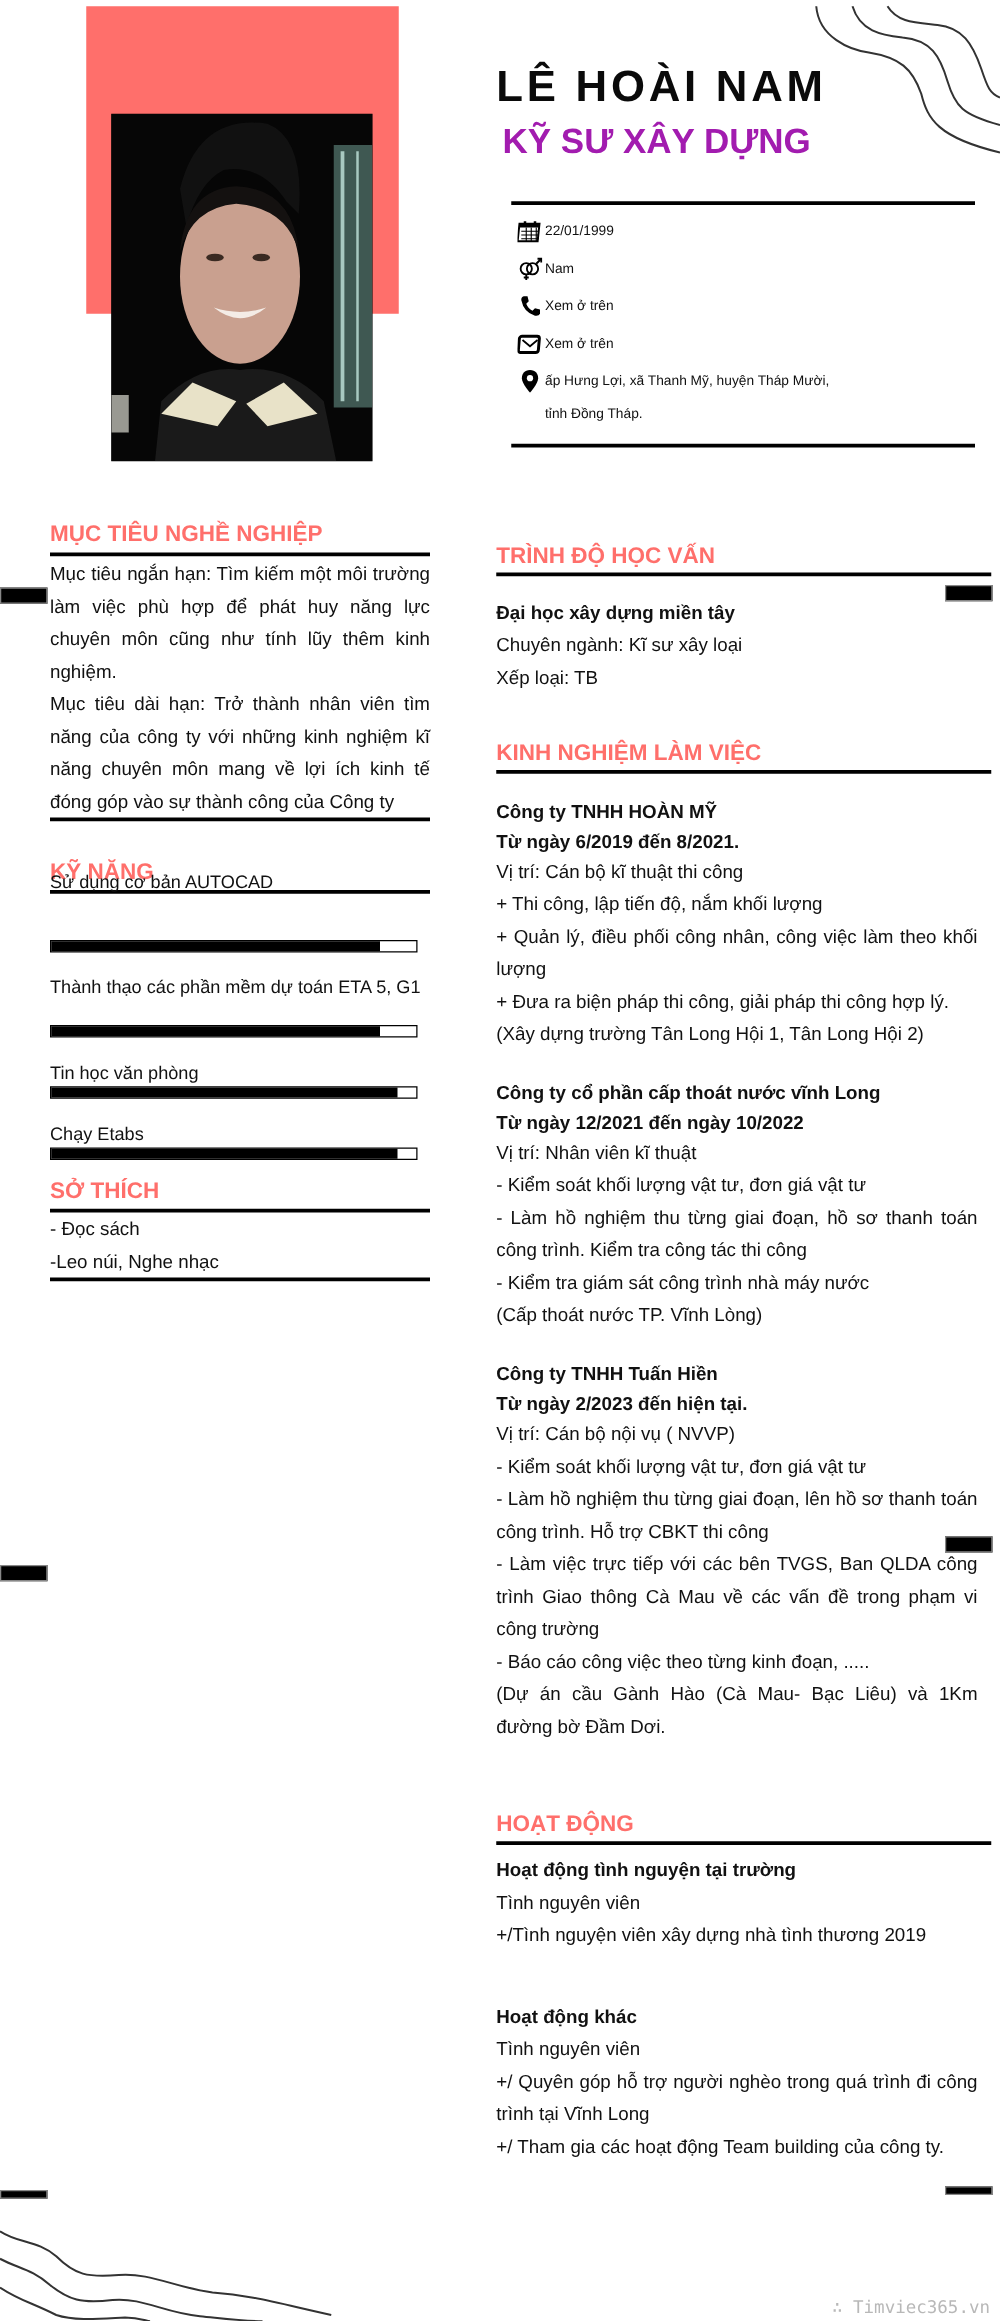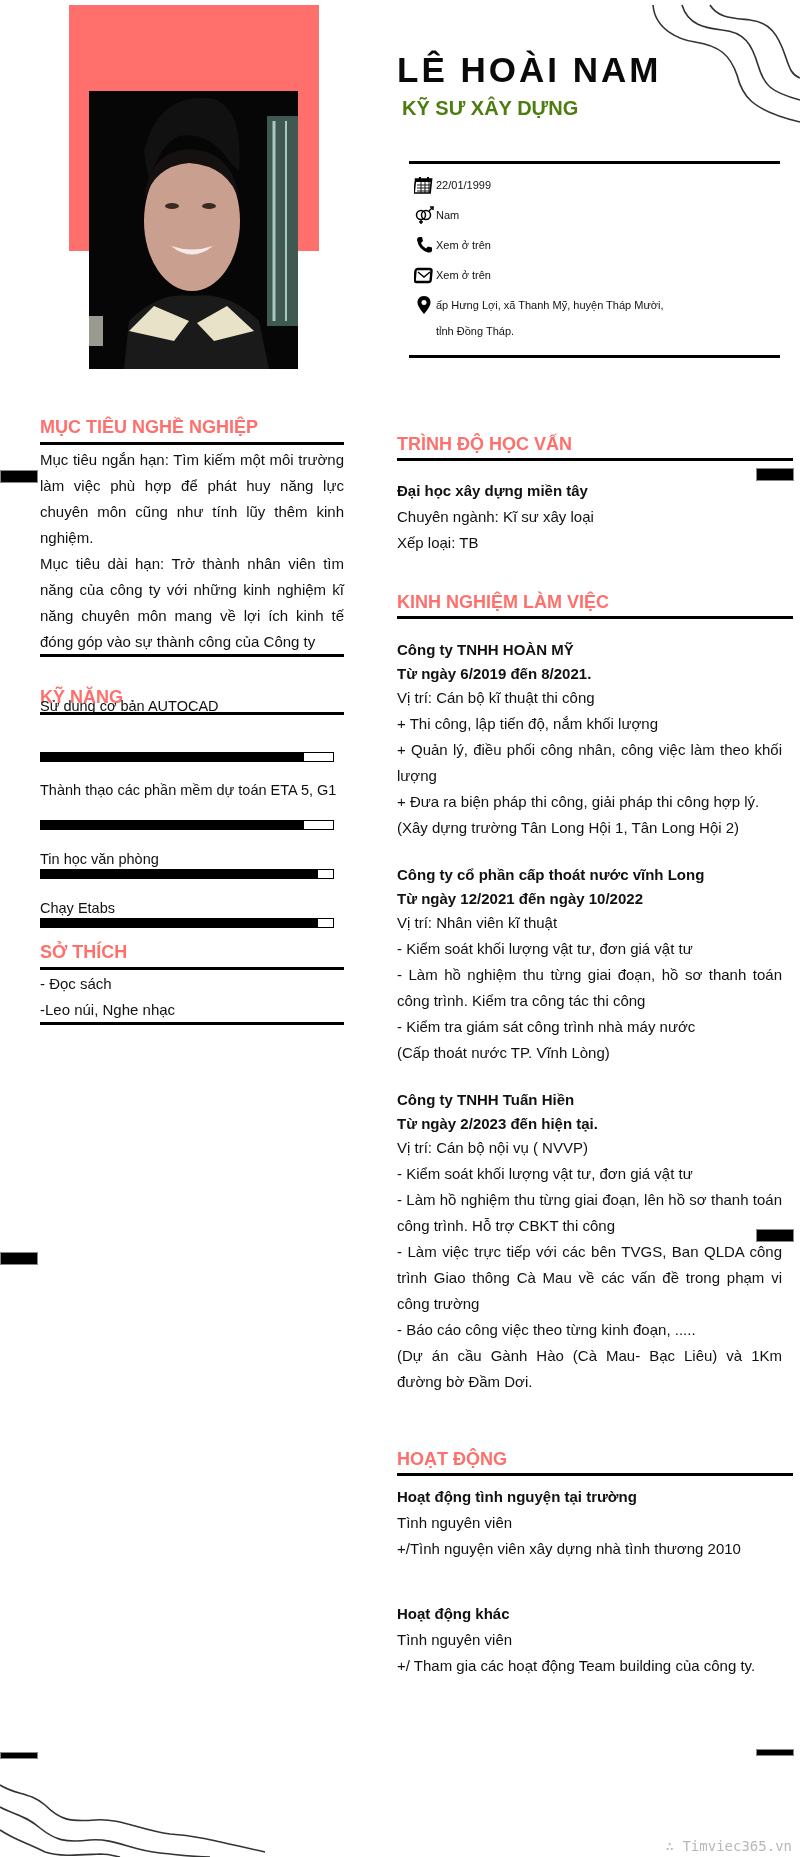--- a/index.html
+++ b/index.html
@@ -5,21 +5,21 @@
   * { box-sizing: border-box; margin: 0; padding: 0; }
   html, body { width: 800px; height: 1857px; background: #fff; overflow: hidden; }
   body { position: relative; font-family: "Liberation Sans", "DejaVu Sans", sans-serif; color: #111; font-size: 15px; }
   .abs { position: absolute; }
   .pink-block { left: 69px; top: 5px; width: 250px; height: 246px; background: #ff6f6b; }
   .photo { left: 89px; top: 91px; width: 209px; height: 278px; background: #050505; overflow: hidden; }
   .photo svg { width: 100%; height: 100%; display: block; }
   .wave-tr { left: 640px; top: 0; width: 160px; height: 130px; }
   .wave-bl { left: 0; top: 1760px; width: 280px; height: 97px; }
   .name { left: 397px; top: 50px; font-size: 35px; font-weight: 700; letter-spacing: 3px; color: #0a0a0a; }
-  .title { left: 402px; top: 97px; font-size: 20px; font-weight: 700; color: #4d7c0f; }
+  .title { left: 402px; top: 97px; font-size: 28px; font-weight: 700; color: #a21caf; }
   .rule { position: absolute; height: 3px; background: #000; }
   .contact { left: 412px; top: 172px; width: 370px; }
   .contact-row { display: flex; align-items: flex-start; height: 30px; font-size: 11px; line-height: 26px; }
   .contact-row .ic { width: 24px; height: 26px; display: flex; align-items: center; justify-content: center; flex: 0 0 24px; }
   .contact-row .ic svg { width: 20px; height: 20px; }
   .addr { line-height: 26px; }
   .section-h { position: absolute; font-size: 18px; font-weight: 700; color: #ff6f6b; }
   .para { position: absolute; font-size: 15px; line-height: 26px; text-align: justify; }
   .skill-label { position: absolute; font-size: 14.5px; line-height: 17px; }
   .bar { position: absolute; width: 294px; height: 10px; border: 1px solid #000; background: #fff; }
@@ -203,26 +203,27 @@
   <div class="rc-line">- Báo cáo công việc theo từng kinh đoạn, .....</div>
   <div class="rc-line">(Dự án cầu Gành Hào (Cà Mau- Bạc Liêu) và 1Km đường bờ Đầm Dơi.</div>
 </div>
 
 <div class="section-h" style="left:397px; top:1449px;">HOẠT ĐỘNG</div>
 <div class="rule" style="left:397px; top:1473px; width:396px;"></div>
 
 <div class="right-col" style="top:1484px;">
   <div class="rc-line rc-bold">Hoạt động tình nguyện tại trường</div>
   <div class="rc-line">Tình nguyên viên</div>
-  <div class="rc-line">+/Tình nguyện viên xây dựng nhà tình thương 2010</div>
+  <div class="rc-line">+/Tình nguyện viên xây dựng nhà tình thương 2019</div>
 </div>
 
 <div class="right-col" style="top:1601px;">
   <div class="rc-line rc-bold">Hoạt động khác</div>
   <div class="rc-line">Tình nguyên viên</div>
+  <div class="rc-line">+/ Quyên góp hỗ trợ người nghèo trong quá trình đi công trình tại Vĩnh Long</div>
   <div class="rc-line">+/ Tham gia các hoạt động Team building của công ty.</div>
 </div>
 
 <div class="redact" style="left:0; top:470px; width:38px;"></div>
 <div class="redact" style="left:756px; top:468px; width:38px;"></div>
 <div class="redact" style="left:0; top:1252px; width:38px;"></div>
 <div class="redact" style="left:756px; top:1229px; width:38px;"></div>
 <div class="redact" style="left:0; top:1752px; width:38px; height:7px;"></div>
 <div class="redact" style="left:756px; top:1749px; width:38px; height:7px;"></div>
 

